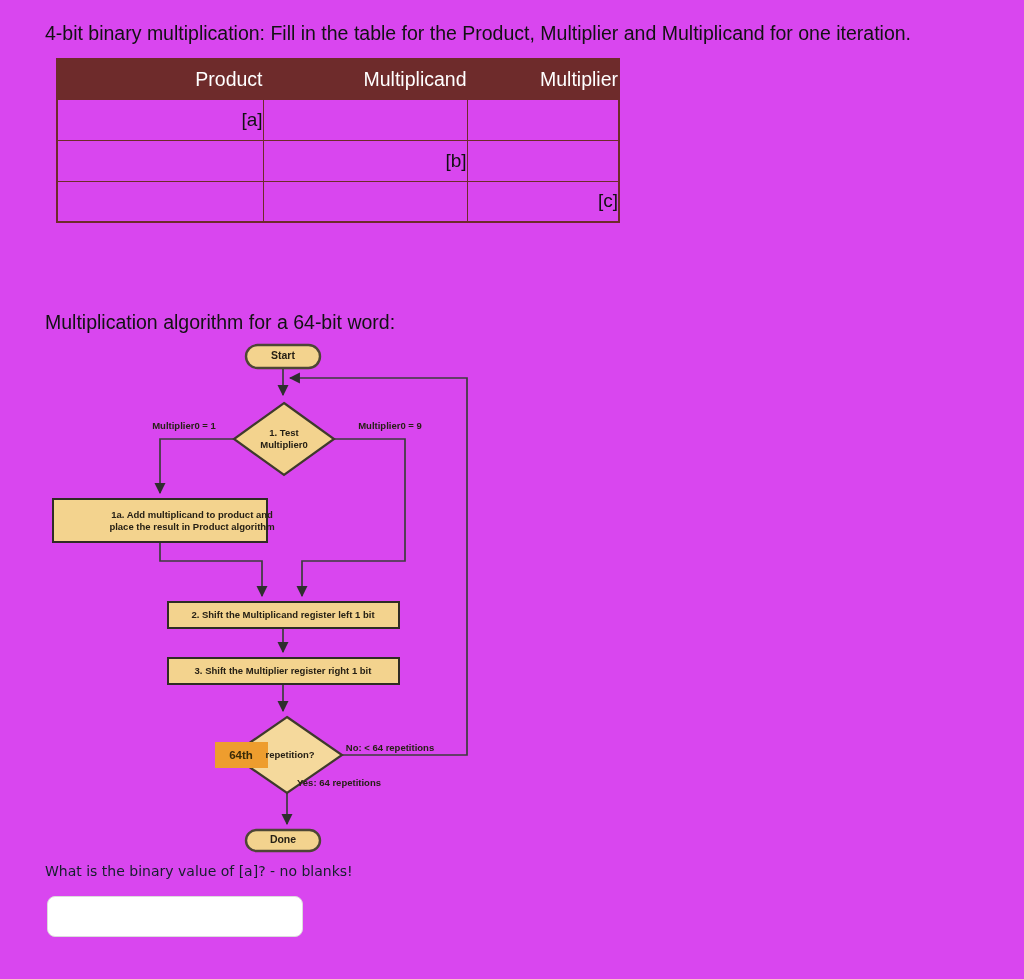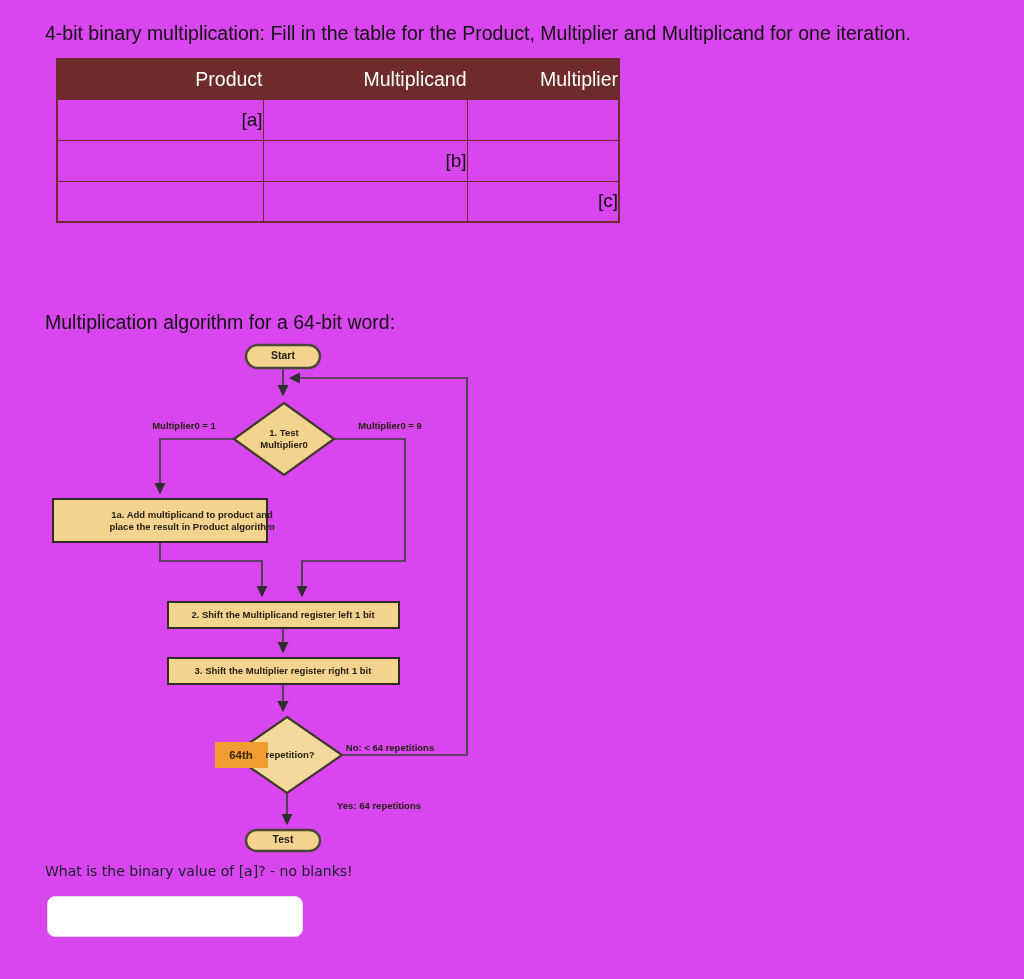--- a/index.html
+++ b/index.html
@@ -175,21 +175,21 @@
       <div>place the result in Product algorithm</div>
     </div>
 
     <div class="fc-label fc-small" style="left:243px; top:280px;">2.  Shift the Multiplicand register left 1 bit</div>
     <div class="fc-label fc-small" style="left:243px; top:336px;">3.  Shift the Multiplier register right 1 bit</div>
 
     <div class="fc-label fc-highlight-label" style="left:201px; top:420px;">64th</div>
     <div class="fc-label fc-small" style="left:250px; top:420px;">repetition?</div>
 
     <div class="fc-label fc-small" style="left:350px; top:413px;">No: &lt; 64 repetitions</div>
-    <div class="fc-label fc-small" style="left:299px; top:471px;margin-left:40px;">Yes: 64 repetitions</div>
+    <div class="fc-label fc-small" style="left:299px; top:448px;">Yes: 64 repetitions</div>
 
-    <div class="fc-label fc-oval-label" style="left:243px; top:505px;">Test</div>
+    <div class="fc-label fc-oval-label" style="left:243px; top:505px;">Done</div>
   </div>
 
   <div class="question">What is the binary value of [a]? - no blanks!</div>
   <input class="answer-input" type="text" placeholder="" style="">
 
 </div>
 
 </body></html>

